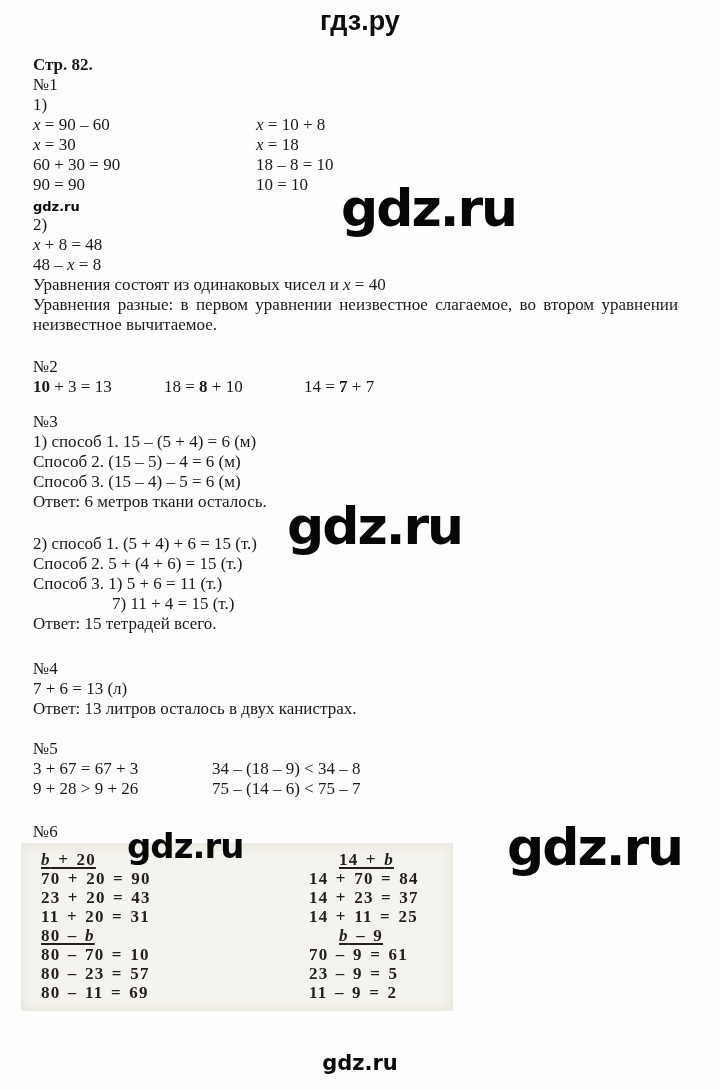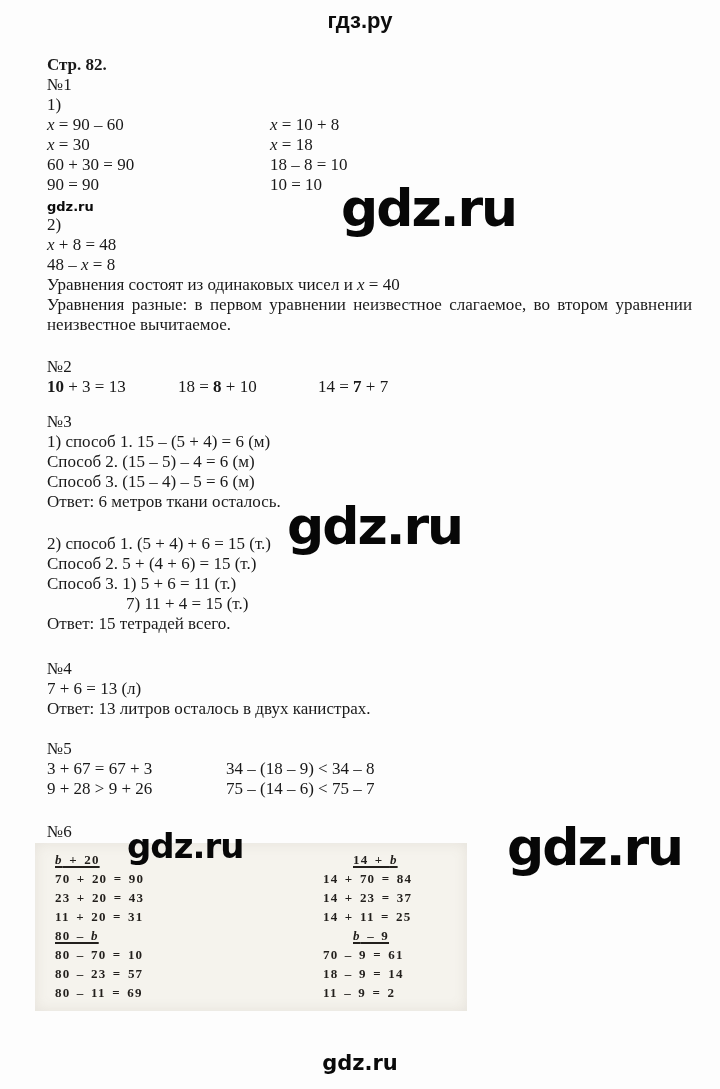--- a/index.html
+++ b/index.html
@@ -4,23 +4,23 @@
 <style>
   html,body{margin:0;padding:0;}
   body{
     width:720px;height:1089px;position:relative;overflow:hidden;
     background:#fdfdfd;color:#191919;
     font-family:"Liberation Serif",serif;font-size:17px;line-height:20px;
   }
   .site-header{
     padding-top:3px;text-align:center;
     font-family:"Liberation Sans",sans-serif;font-weight:700;
-    font-size:22px;line-height:36px;color:#0d0d0d;
+    font-size:27px;line-height:36px;color:#0d0d0d;
   }
-  .content{position:absolute;left:47px;top:39px;width:643px;}
+  .content{position:absolute;left:33px;top:39px;width:643px;}
   .line{white-space:pre;}
   .page-heading{margin-top:16px;font-weight:700;}
   .eq-row{display:flex;}
   .eq-row .c1{width:223px;}
   .small-wm{
     padding-top:3px;font-family:"DejaVu Sans",sans-serif;font-weight:700;
     font-size:13px;line-height:17px;color:#0a0a0a;letter-spacing:0;
   }
   .just{width:645px;text-align:justify;text-align-last:justify;}
   .t2-label{margin-top:22px;}
@@ -34,21 +34,21 @@
   .t5-label{margin-top:20px;}
   .t5-row{display:flex;}
   .t5-row .c1{width:179px;}
   .t6-label{margin-top:23px;}
   .scan{
     margin-left:-12px;margin-top:1px;width:412px;
     background:#f5f3ed;
     box-shadow:inset 0 0 14px rgba(120,110,90,.12);
     padding:7px 0 9px 20px;display:flex;
     font-weight:700;color:#221f1c;letter-spacing:1.2px;word-spacing:2px;
-    font-size:13px;line-height:19px;
+    font-size:17px;line-height:19px;
   }
   .scan .col-l{width:268px;}
   .scan .col-r{width:120px;}
   .scan .hdr{text-decoration:underline;text-decoration-thickness:2px;text-underline-offset:2px;}
   .scan .hdr-ind{padding-left:30px;}
   .rt-i{font-style:italic;}
   .rt-b{font-weight:700;}
   .wm{
     position:absolute;font-family:"DejaVu Sans",sans-serif;font-weight:700;
     color:#070707;line-height:1;white-space:nowrap;
@@ -145,21 +145,21 @@
       <div class="line">80 – 23 = 57</div>
       <div class="line">80 – 11 = 69</div>
     </div>
     <div class="col-r">
       <div class="line hdr-ind"><span class="hdr"><span>14 + </span><span class="rt-i">b</span></span></div>
       <div class="line">14 + 70 = 84</div>
       <div class="line">14 + 23 = 37</div>
       <div class="line">14 + 11 = 25</div>
       <div class="line hdr-ind"><span class="hdr"><span class="rt-i">b</span><span> – 9</span></span></div>
       <div class="line">70 – 9 = 61</div>
-      <div class="line">18 – 9 = 14</div>
+      <div class="line">23 – 9 = 5</div>
       <div class="line">11 – 9 = 2</div>
     </div>
   </div>
 </div>
 
 <div class="wm wm-1">gdz.ru</div>
 <div class="wm wm-2">gdz.ru</div>
 <div class="wm wm-3">gdz.ru</div>
 <div class="wm wm-4">gdz.ru</div>
 <div class="footer-wm">gdz.ru</div>

